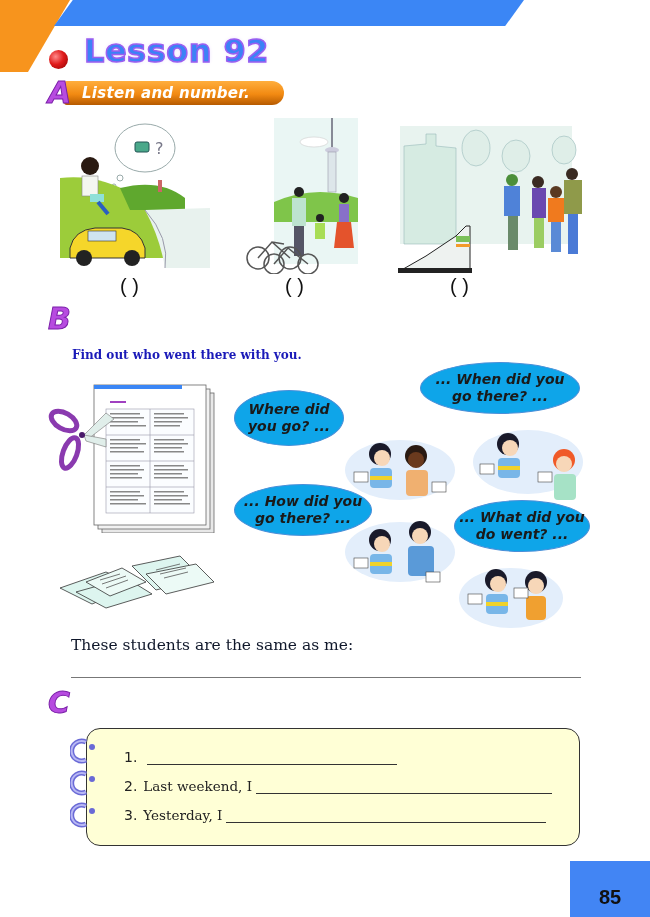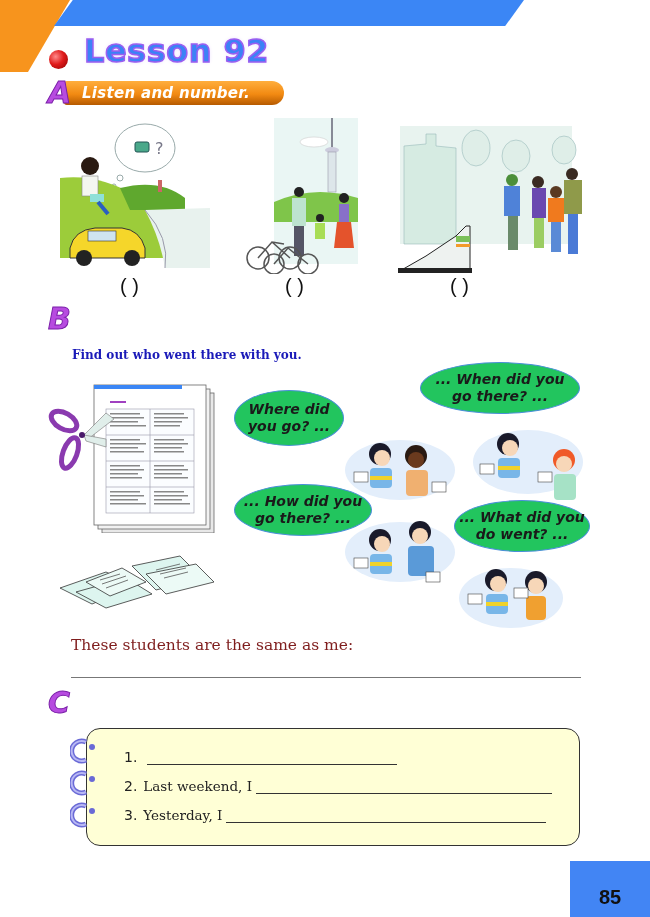--- a/index.html
+++ b/index.html
@@ -31,27 +31,27 @@
       font-size: 15px; color: #ffffff; letter-spacing: 0.3px; }
 
     
     .pic { position: absolute; }
     .paren { position: absolute; font-family: "Liberation Sans", sans-serif; font-size: 20px; color: #111; }
 
     .instruction { position: absolute; left: 72px; top: 348px; font-family: "DejaVu Serif", serif;
       font-weight: bold; font-size: 12px; color: #1a1ab8; }
 
     
-    .bubble { position: absolute; border: 1.5px solid #4a8fd8; background: #22c55e; border-radius: 50%;
+    .bubble { position: absolute; border: 1.5px solid #4a8fd8; background: #0ea5e9; border-radius: 50%;
       display: flex; align-items: center; justify-content: center; text-align: center;
       font-family: "DejaVu Sans", sans-serif; font-style: italic; font-weight: bold; font-size: 14px;
       line-height: 17px; color: #1a1a1a; }
 
     .same-text { position: absolute; left: 71px; top: 636px; font-family: "DejaVu Serif", serif;
-      font-size: 15.5px; color: #7f1d1d; }
+      font-size: 15.5px; color: #0f172a; }
     .answer-line { position: absolute; left: 71px; top: 677px; width: 510px; height: 1px; background: #777; }
 
     
     .write-card { position: absolute; left: 86px; top: 728px; width: 494px; height: 118px; background: #ffffd6;
       border: 1.5px solid #333; border-radius: 14px; }
     .write-row { position: absolute; left: 124px; display: flex; align-items: flex-end;
       font-family: "DejaVu Serif", serif; font-size: 13.5px; color: #222; }
     .write-row .num { font-family: "DejaVu Sans", sans-serif; font-size: 14px; margin-right: 6px; }
     .write-row .blank { border-bottom: 1px solid #333; margin-left: 4px; height: 14px; }
     .ring { position: absolute; left: 70px; width: 30px; height: 26px; }

